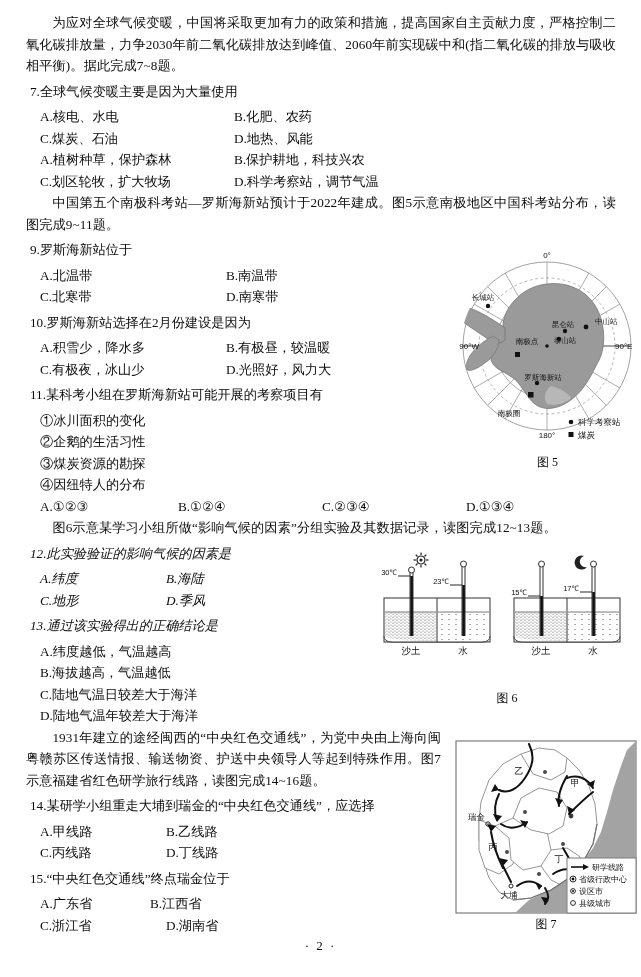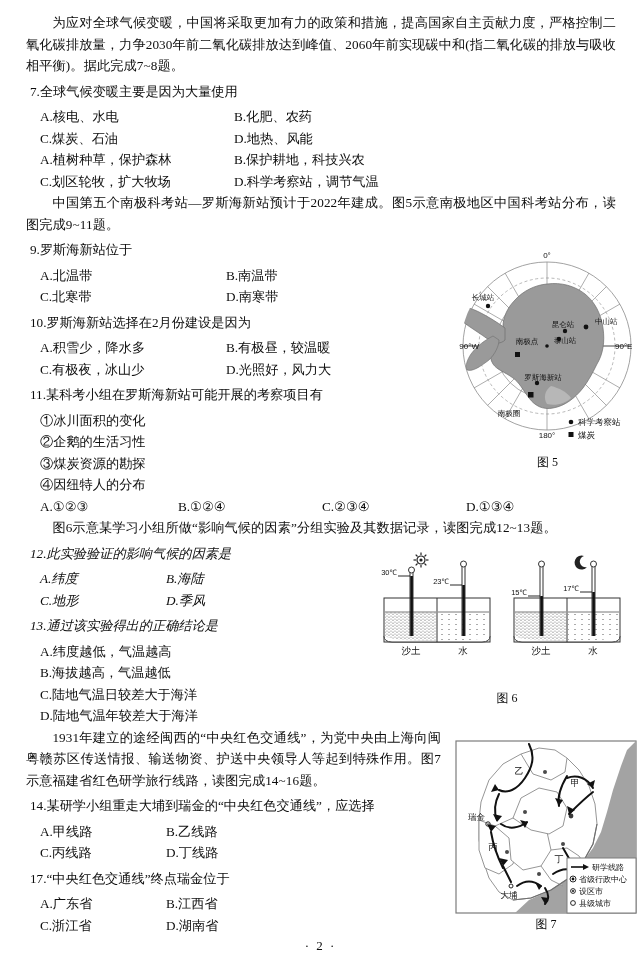--- a/index.html
+++ b/index.html
@@ -208,24 +208,24 @@
     <div class="qline colnarrow3">14.某研学小组重走大埔到瑞金的“中央红色交通线”，应选择</div>
     <div class="opts colnarrow3">
       <span class="opt c1">A.甲线路</span>
       <span class="opt" style="left:140px;">B.乙线路</span>
     </div>
     <div class="opts colnarrow3">
       <span class="opt c1">C.丙线路</span>
       <span class="opt" style="left:140px;">D.丁线路</span>
     </div>
 
-    <div class="qline colnarrow3">17.“中央红色交通线”终点瑞金位于</div>
+    <div class="qline colnarrow3">15.“中央红色交通线”终点瑞金位于</div>
     <div class="opts colnarrow3">
       <span class="opt c1">A.广东省</span>
-      <span class="opt" style="left:140px;">B.江西省</span>
+      <span class="opt" style="left:124px;">B.江西省</span>
     </div>
     <div class="opts colnarrow3">
       <span class="opt c1">C.浙江省</span>
       <span class="opt" style="left:140px;">D.湖南省</span>
     </div>
 
   </div>
 
   <div class="fig5">
     <svg width="185" height="215" viewBox="0 0 185 215">

